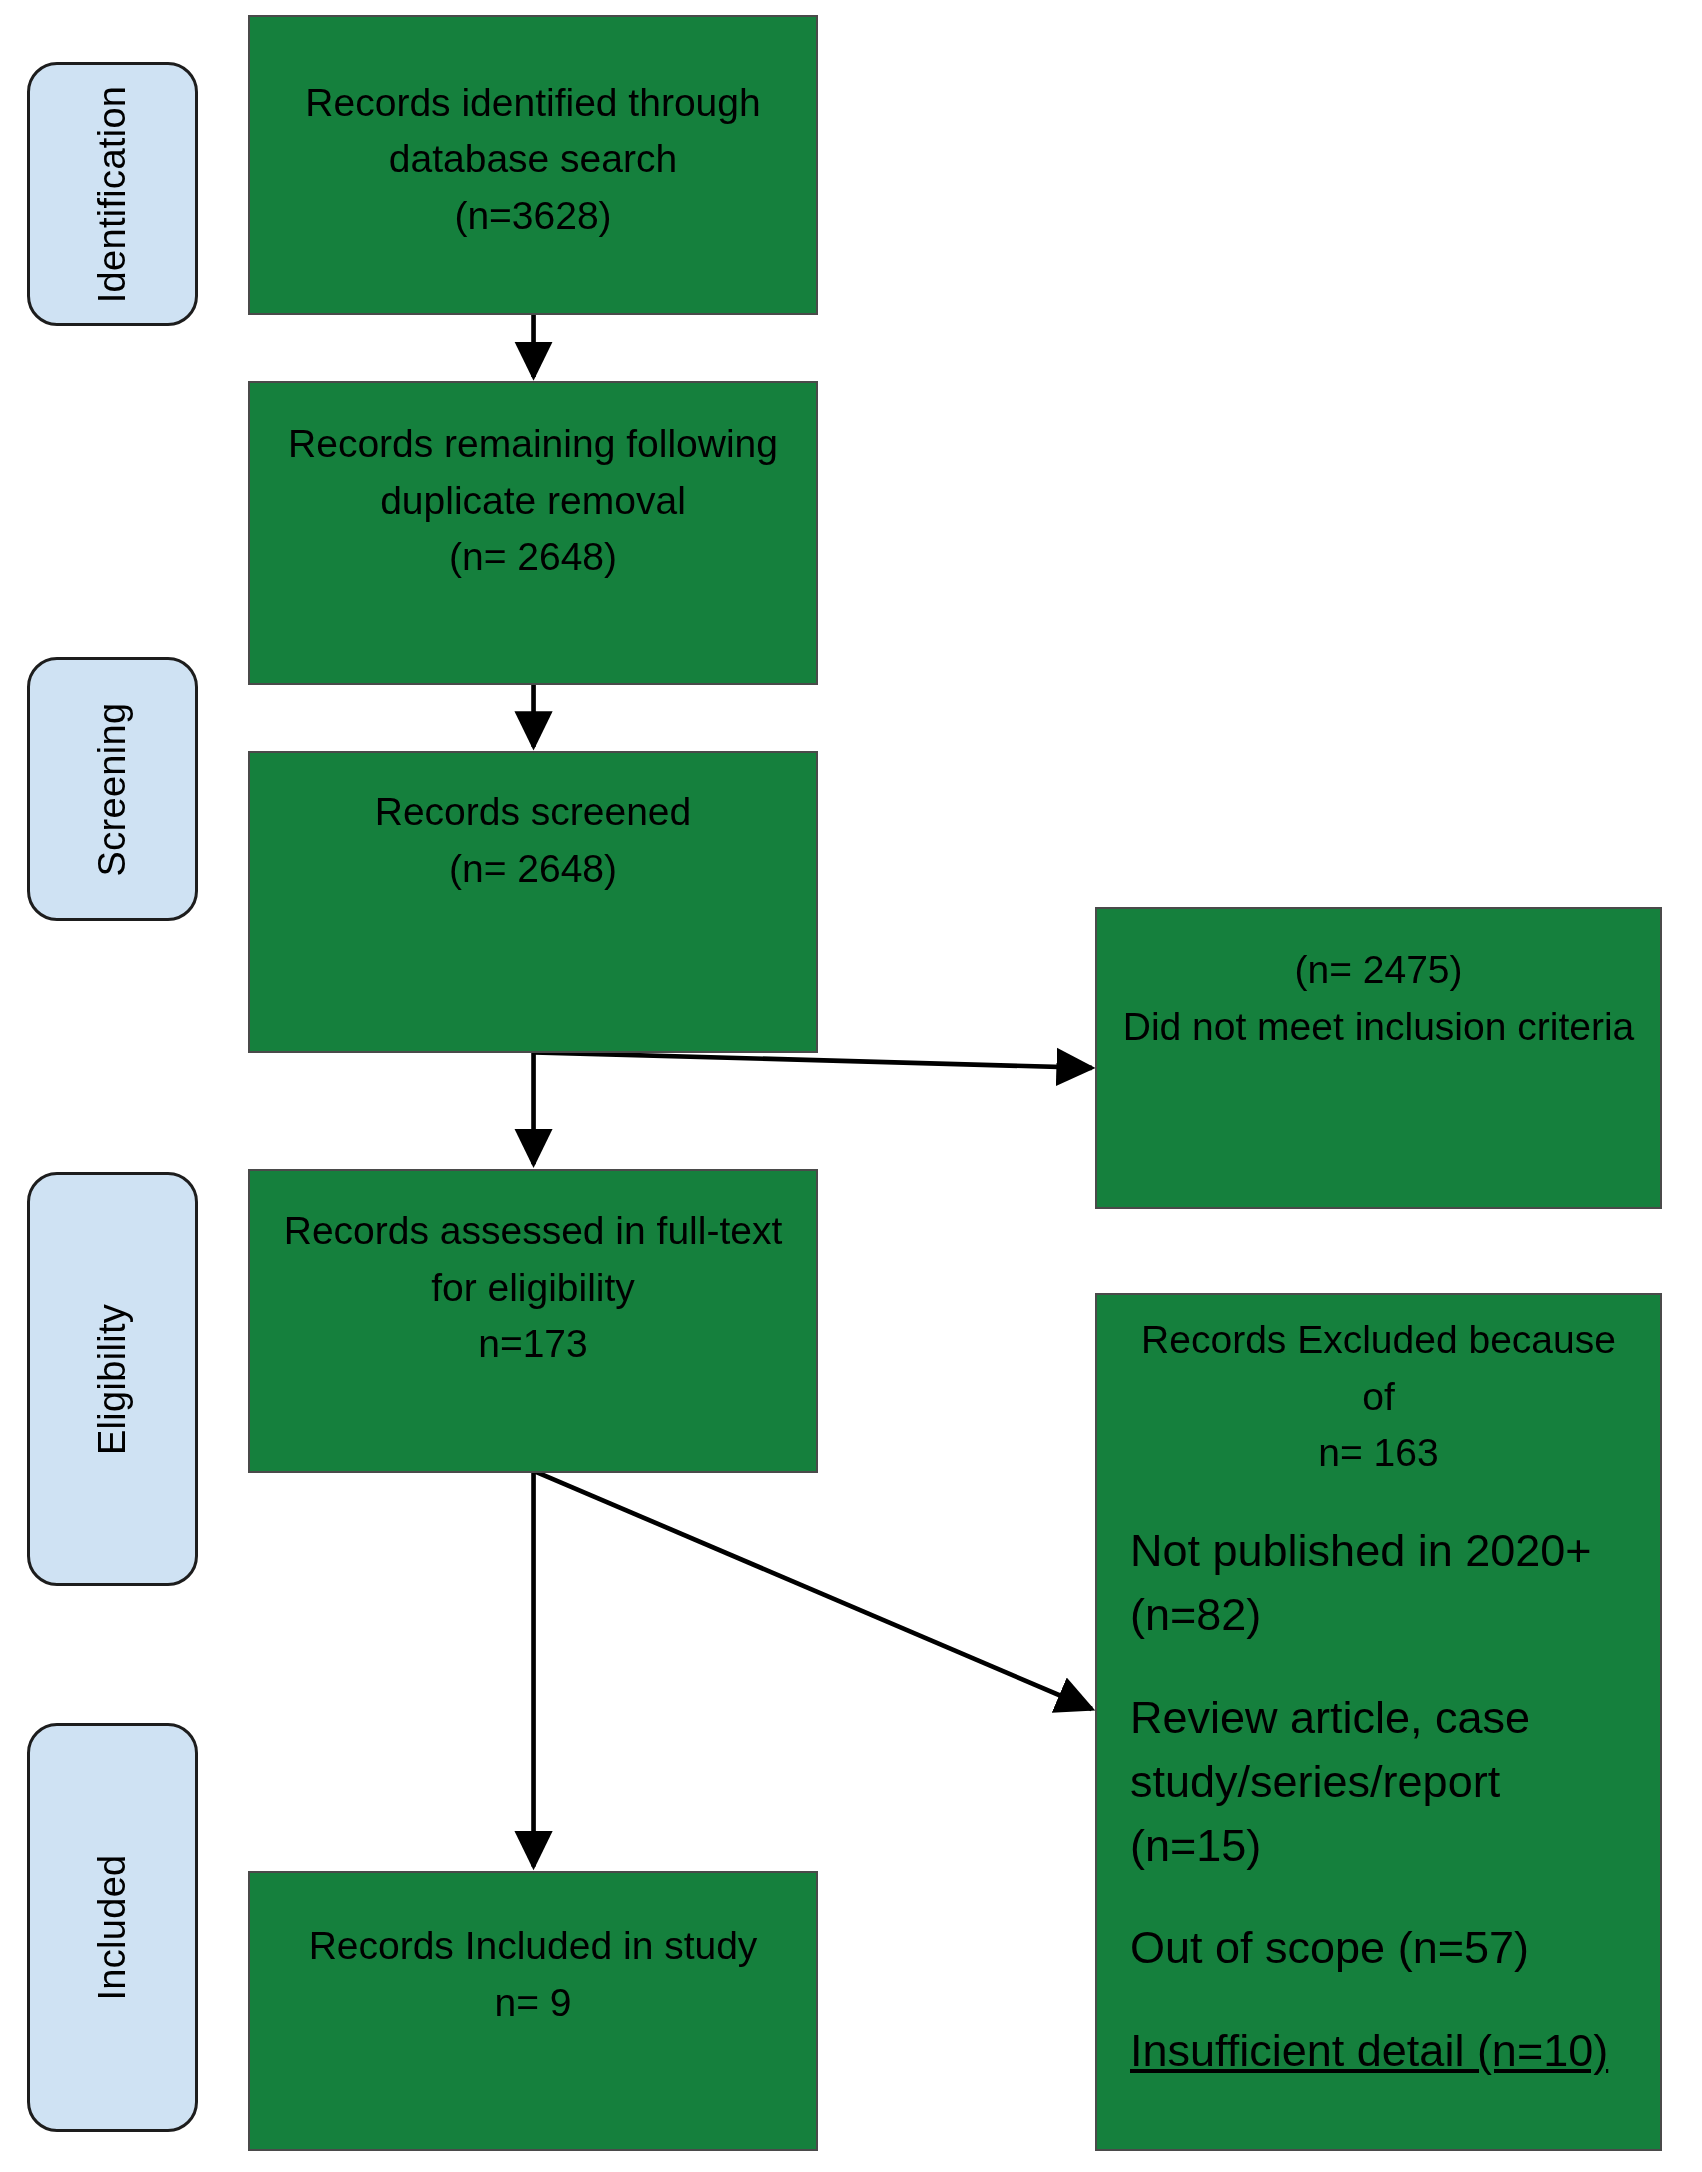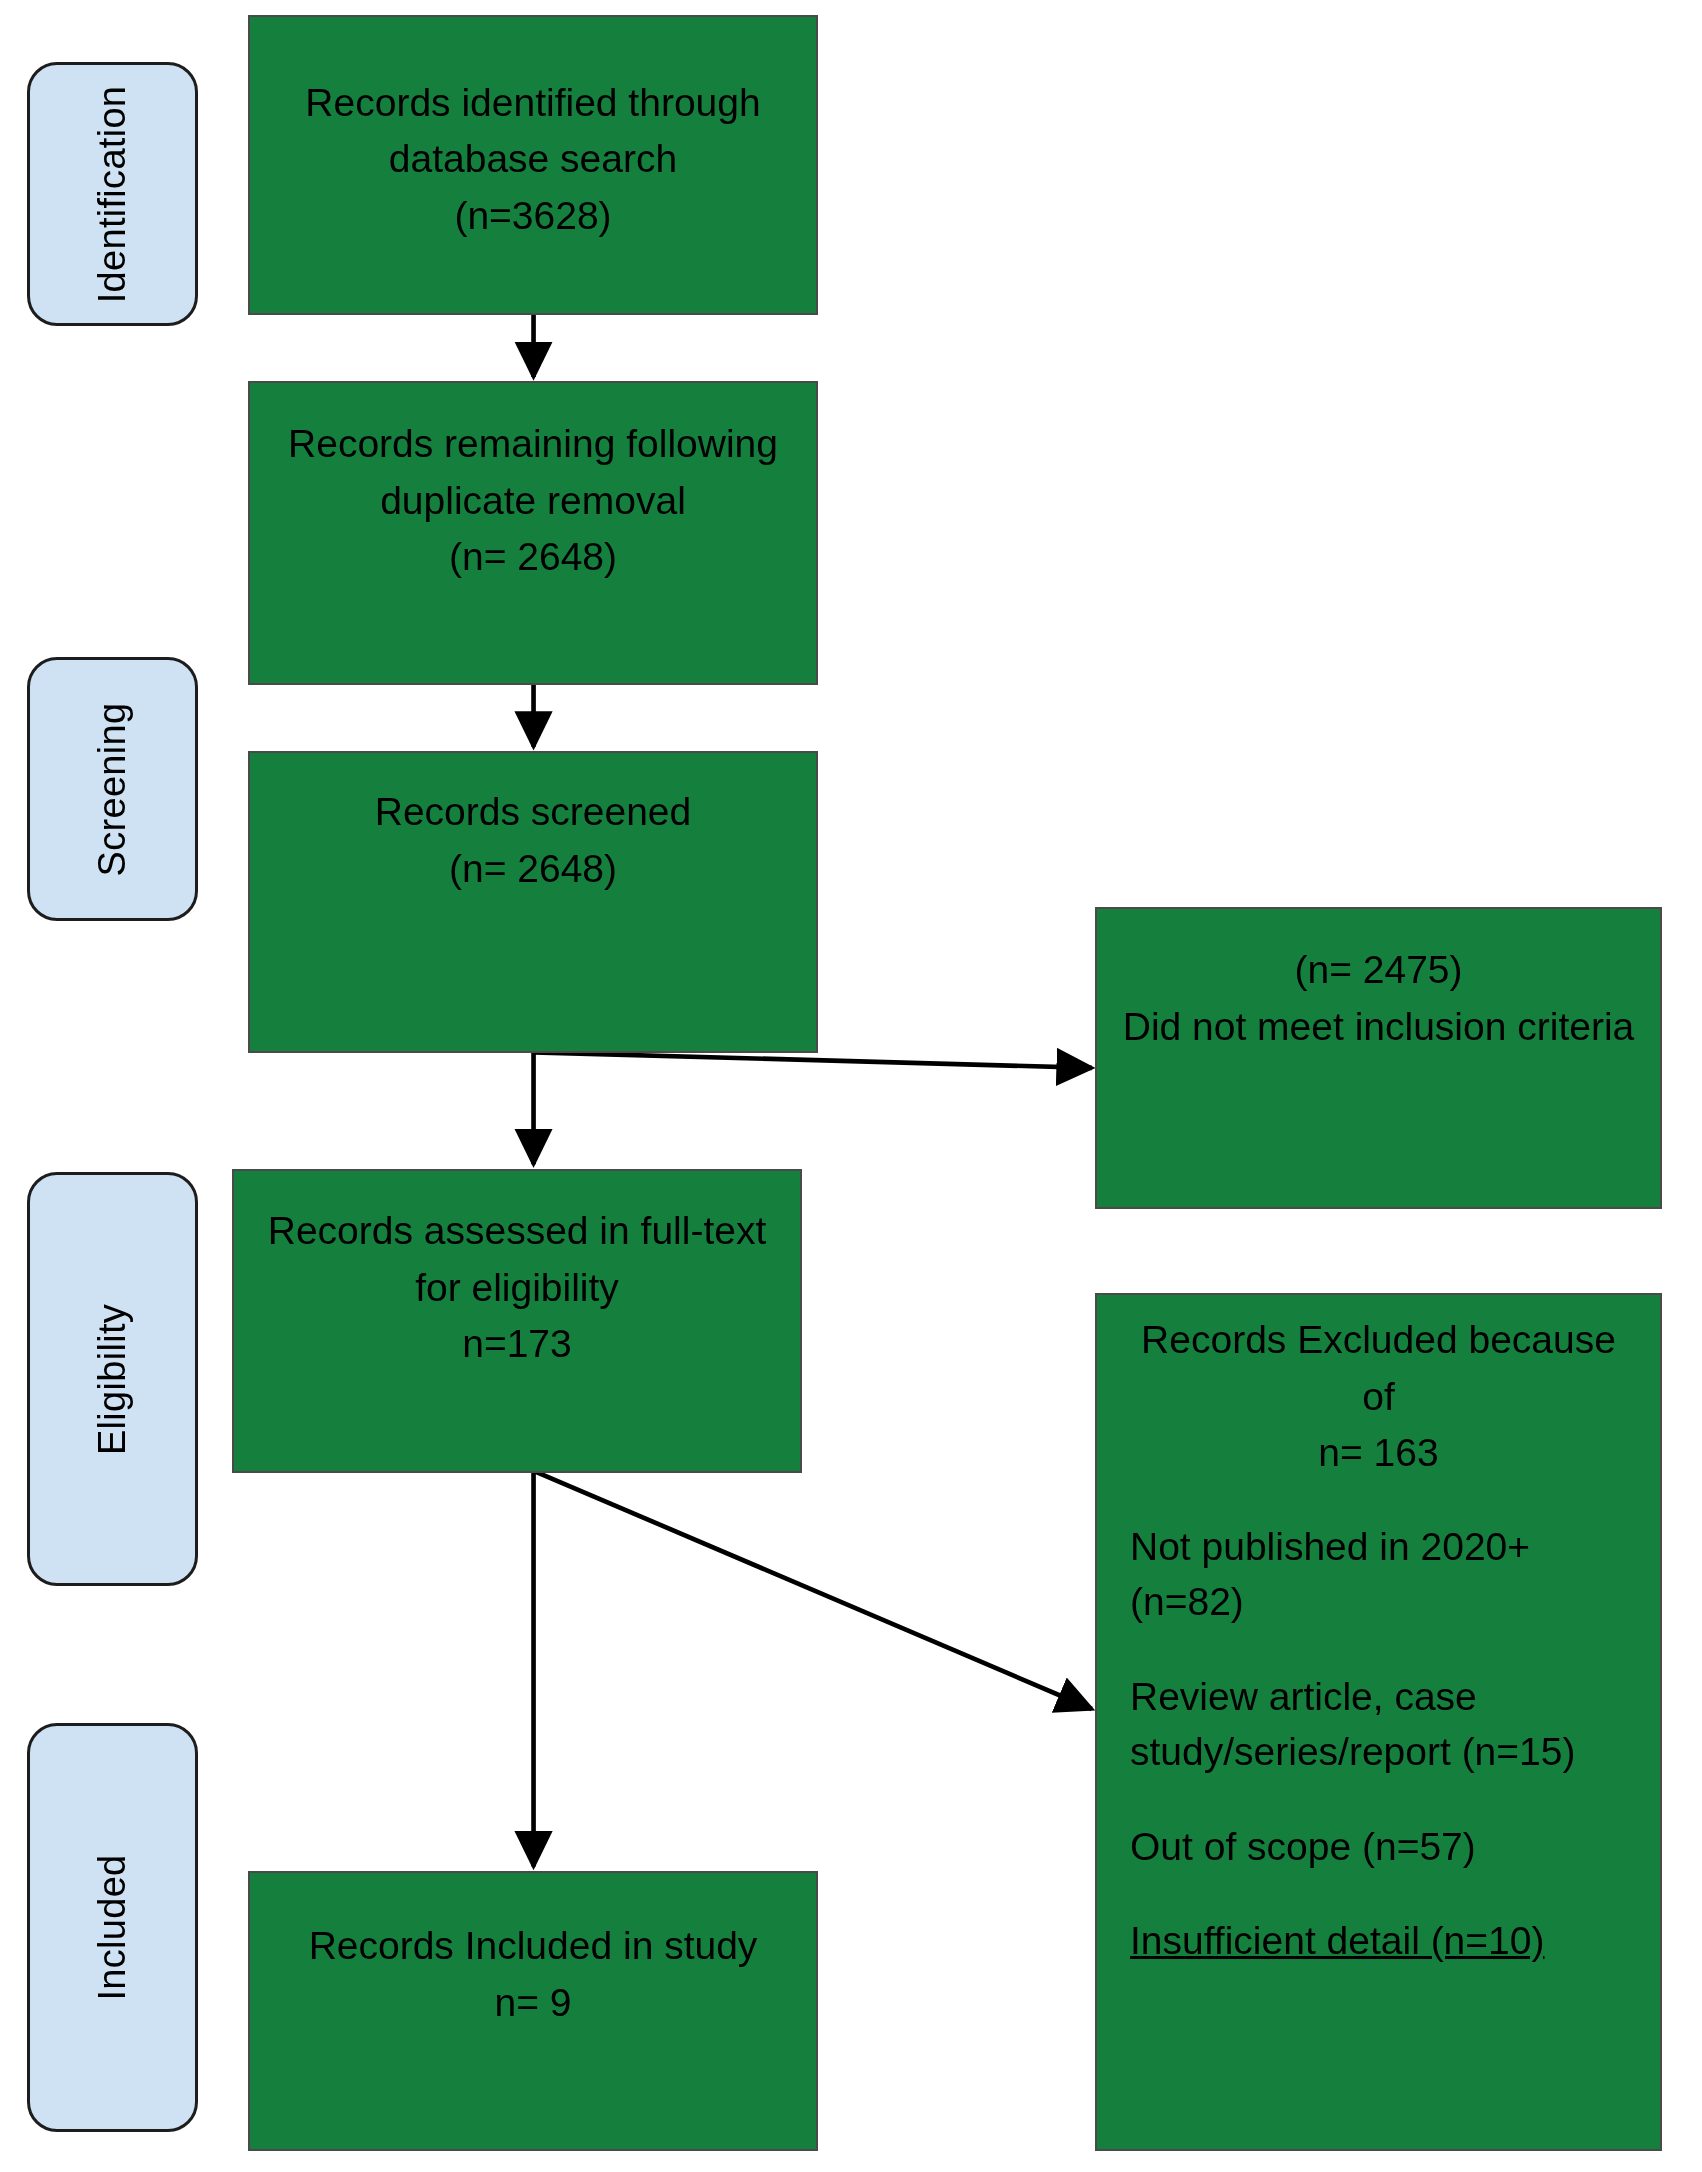--- a/index.html
+++ b/index.html
@@ -54,21 +54,21 @@
     padding: 0 11.4px;
     box-sizing: border-box;
   }
   .box-text .line { display: block; }
 
   
   .reason-list {
     position: absolute;
     left: 33px;
     right: 21px;
-    font-size: 39px;
+    font-size: 45px;
     line-height: 1.42;
     color: #000000;
     text-align: left;
   }
   .reason-item { margin-bottom: 39px; }
   .reason-item:last-child { margin-bottom: 0; text-decoration: underline; }
   .reason-item .line { display: block; }
 
   
   .connector-svg {
@@ -137,21 +137,21 @@
     </div>
   </div>
 
   <div class="flow-box" style="left:248px; top:751px; width:570px; height:302px;">
     <div class="box-text" style="top:31px;">
       <span class="line">Records screened</span>
       <span class="line">(n= 2648)</span>
     </div>
   </div>
 
-  <div class="flow-box" style="left:232px; top:1169px; width:570px; height:304px;">
+  <div class="flow-box" style="left:248px; top:1169px; width:570px; height:304px;">
     <div class="box-text" style="top:32px;">
       <span class="line">Records assessed in full-text</span>
       <span class="line">for eligibility</span>
       <span class="line">n=173</span>
     </div>
   </div>
 
   <div class="flow-box" style="left:248px; top:1871px; width:570px; height:280px;">
     <div class="box-text" style="top:45px;">
       <span class="line">Records Included in study</span>

